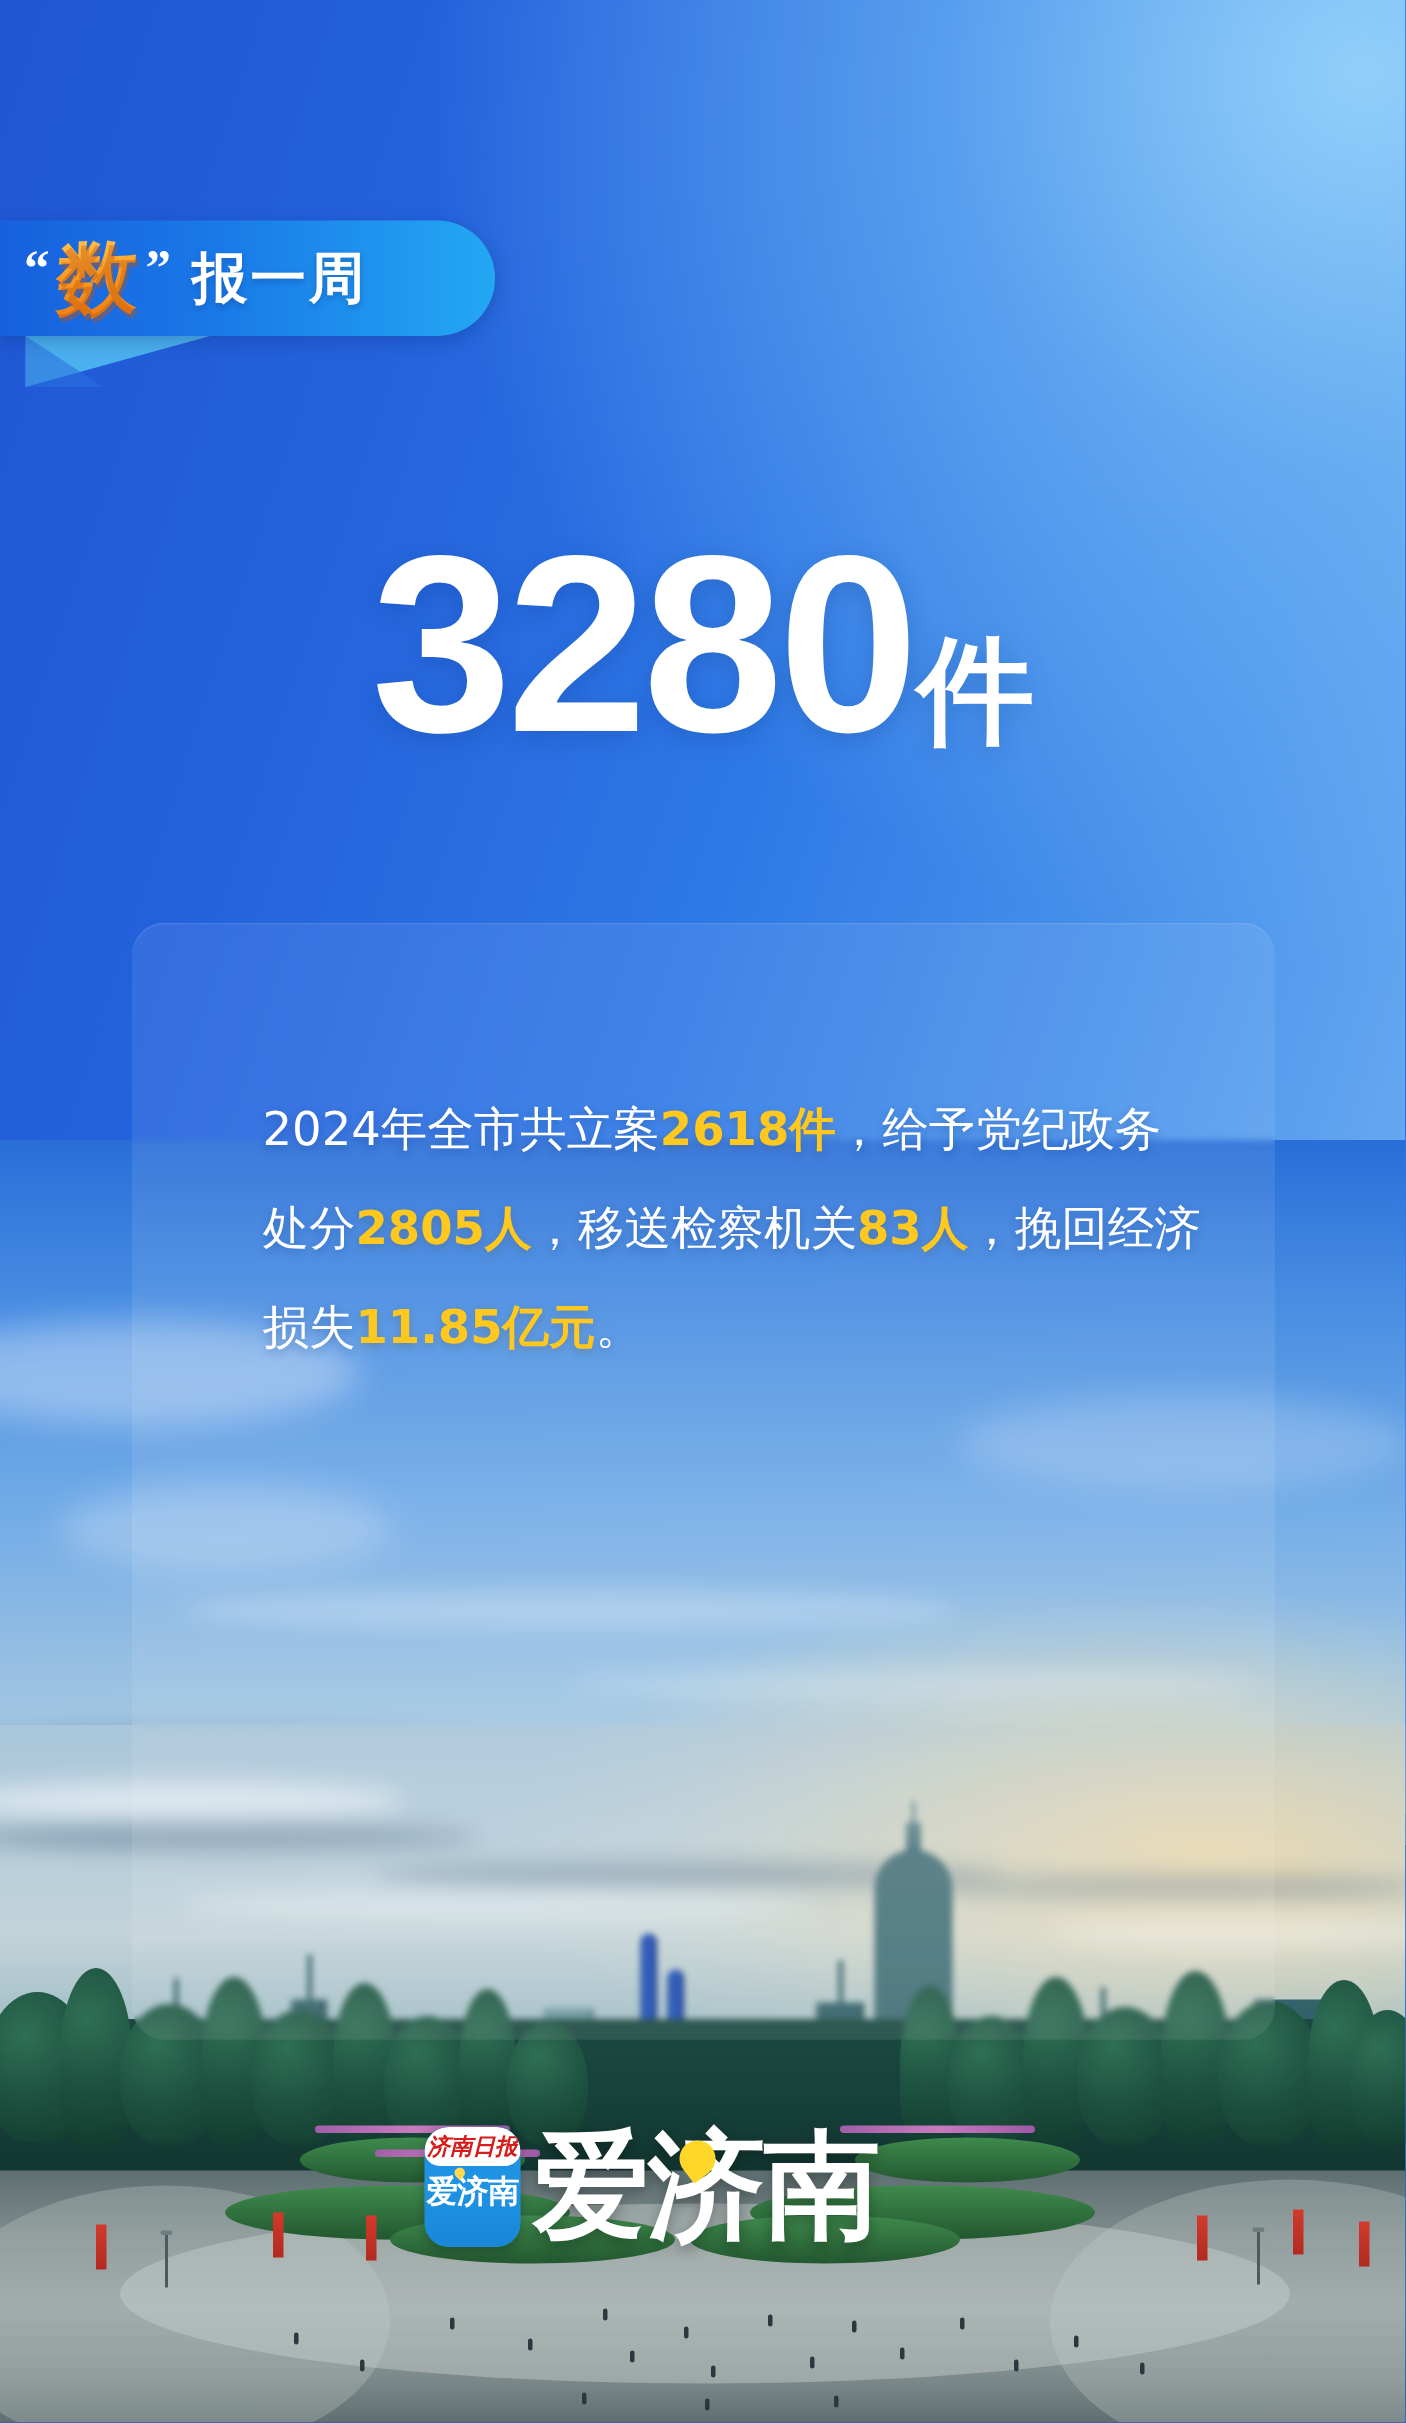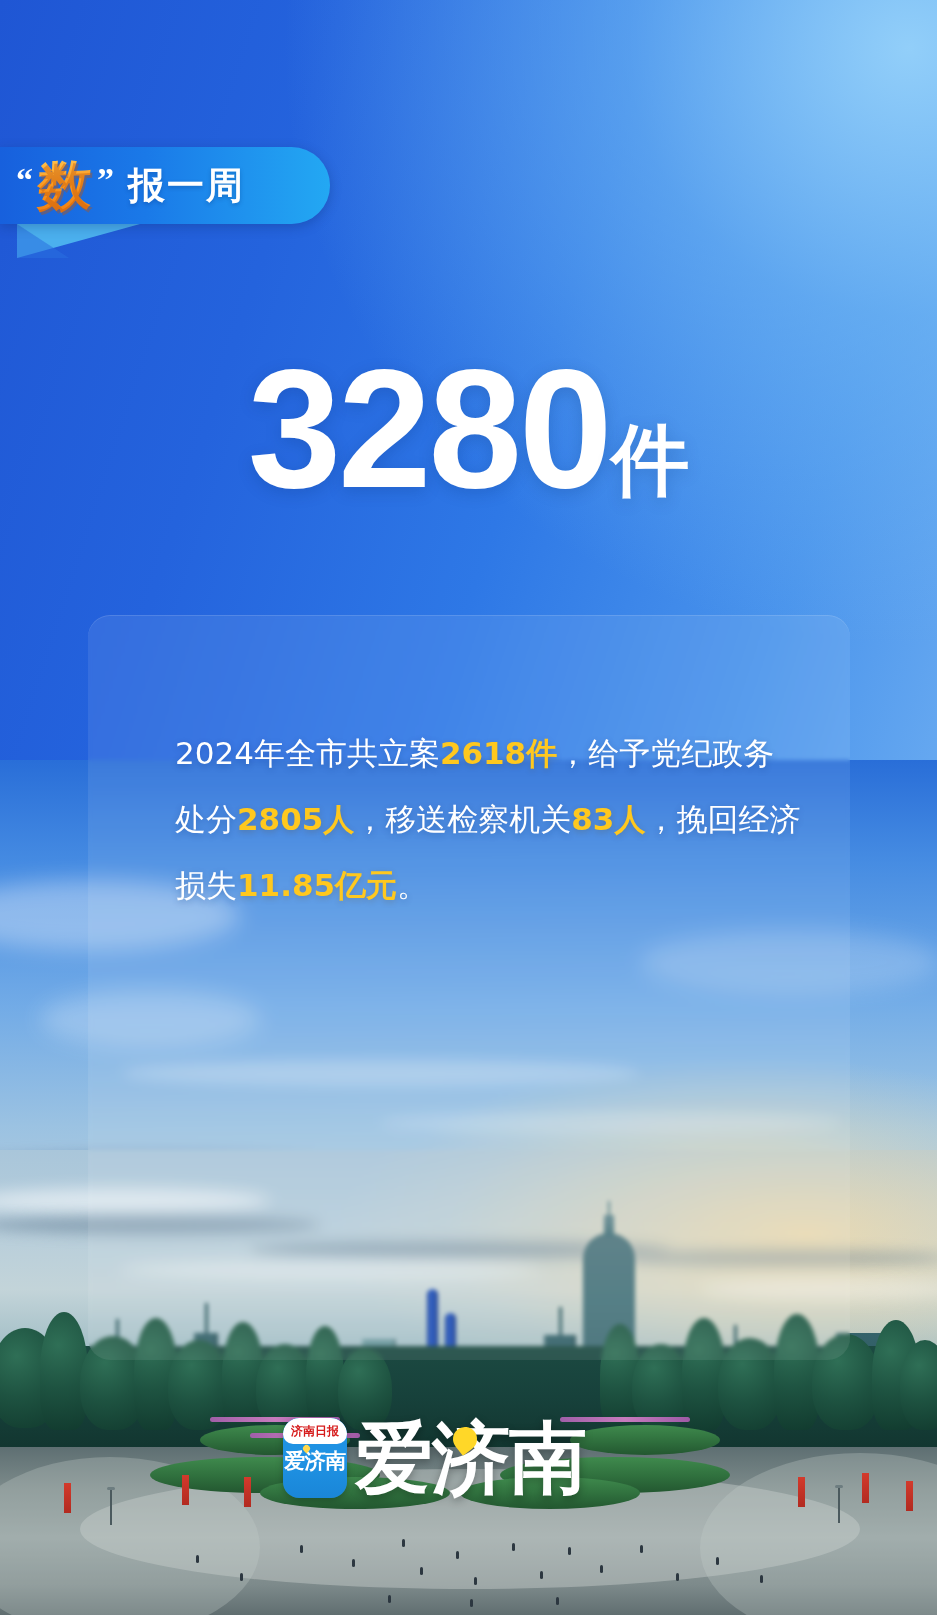--- a/index.html
+++ b/index.html
@@ -260,23 +260,24 @@
     box-shadow:0 2px 7px rgba(0,0,0,0.25);
     flex:0 0 auto;
   }
   .badge-top {
     position:absolute; left:0; top:0; width:64px; height:26px;
     background:#ffffff;
     border-radius:16px 16px 10px 10px;
     display:flex; align-items:center; justify-content:center;
   }
   .badge-paper {
-    color:#d61b1b; font-size:12px; font-weight:700; letter-spacing:0;
+    color:#d61b1b; font-size:15px; font-weight:700; letter-spacing:0;
     font-family:"Liberation Serif",serif;
     transform:skewX(-9px) scaleY(1.12);
+    font-style:italic;
   }
   .badge-main {
     position:absolute; left:0; top:28px; width:64px; height:30px;
     display:flex; align-items:center; justify-content:center;
     color:#ffffff; font-size:21px; font-weight:700; letter-spacing:-0.5px;
     font-family:"DejaVu Sans",sans-serif;
   }
   .badge-heart {
     position:absolute; left:20px; top:27px; width:7px; height:7px;
     background:#ffd84d; border-radius:50% 50% 50% 0;

